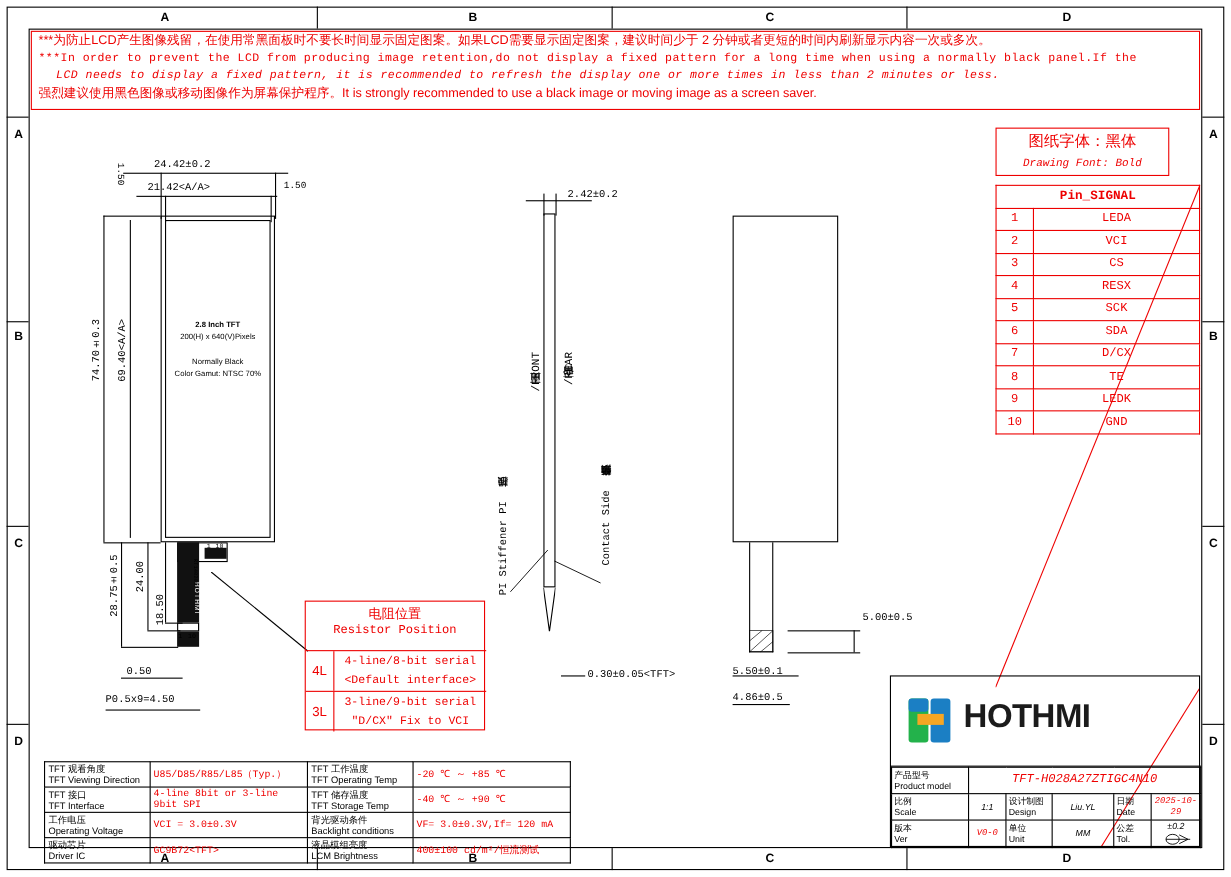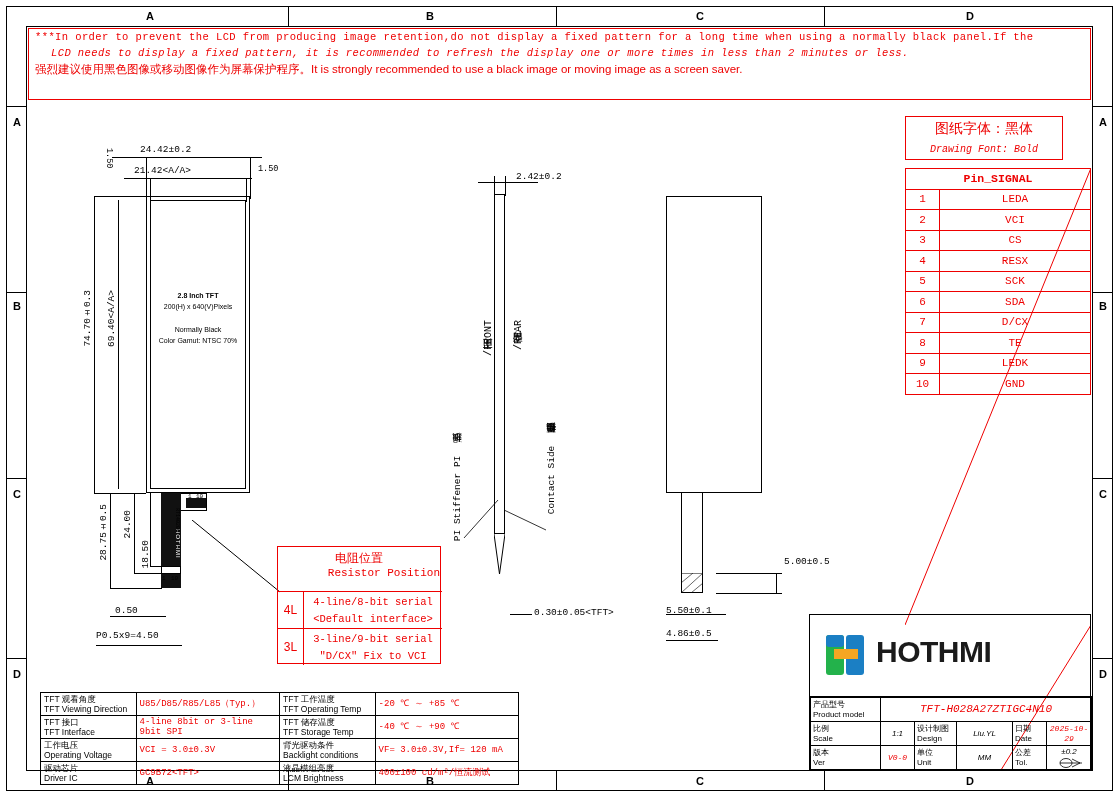--- a/index.html
+++ b/index.html
@@ -47,21 +47,21 @@
   .fpc-logo { position:absolute; left:161px; top:500px; width:20px; height:88px; color:#fff; font-size:6px; writing-mode:vertical-rl; text-align:center; letter-spacing:1px;}
   .fpc-pads { position:absolute; left:161px; top:566px; width:20px; height:8px; background:#fff; border:1px solid #000;}
 
   .dimline { position:absolute; background:#000; }
   .dimtxt { position:absolute; font-size:9.5px; color:#000; font-family:"Liberation Mono", monospace; white-space:nowrap; }
   .dimtxt.v { writing-mode:vertical-rl; transform:rotate(180deg); }
 
   
   .res-box { position:absolute; left:277px; top:546px; width:164px; height:118px; border:1px solid #e00; }
   .res-box .ttl { color:#e00; text-align:center; font-size:12px; padding-top:3px;}
-  .res-box .ttl2 { color:#e00; text-align:right; font-size:11px; font-family:"Liberation Mono", monospace; padding-bottom:2px;}
+  .res-box .ttl2 { color:#e00; text-align:center; font-size:11px; font-family:"Liberation Mono", monospace; padding-bottom:2px;}
   .res-row { position:absolute; left:0; width:164px; border-top:1px solid #e00; height:37px; }
   .res-row .tag { position:absolute; left:0; top:0; width:26px; height:100%; border-right:1px solid #e00; color:#e00; font-size:12px; text-align:center; line-height:37px;}
   .res-row .txt { position:absolute; left:26px; top:0; width:138px; color:#e00; font-size:10.5px; font-family:"Liberation Mono", monospace; text-align:center; line-height:17px; padding-top:2px;}
 
   
   .side-body { position:absolute; left:494px; top:194px; width:11px; height:340px; border:1px solid #000; }
   .side-tip { position:absolute; left:494px; top:534px; width:11px; height:40px; }
 
   
   .rear-body { position:absolute; left:666px; top:196px; width:96px; height:297px; border:1.3px solid #000; }
@@ -122,20 +122,21 @@
   <div class="tick" style="left:1093px;top:478px;width:20px;height:1px;"></div>
   <div class="tick" style="left:1093px;top:658px;width:20px;height:1px;"></div>
   <div class="tick" style="left:288px;top:6px;width:1px;height:20px;"></div>
   <div class="tick" style="left:556px;top:6px;width:1px;height:20px;"></div>
   <div class="tick" style="left:824px;top:6px;width:1px;height:20px;"></div>
   <div class="tick" style="left:288px;top:771px;width:1px;height:20px;"></div>
   <div class="tick" style="left:556px;top:771px;width:1px;height:20px;"></div>
   <div class="tick" style="left:824px;top:771px;width:1px;height:20px;"></div>
 
   <div class="warn-box">
+    <div>***为防止LCD产生图像残留，在使用常黑面板时不要长时间显示固定图案。如果LCD需要显示固定图案，建议时间少于 2 分钟或者更短的时间内刷新显示内容一次或多次。</div>
     <div class="mono">***In order to prevent the LCD from producing image retention,do not display a fixed pattern for a long time when using a normally black panel.If the</div>
     <div class="mono" style="padding-left:22px;font-style:italic;">LCD needs to display a fixed pattern, it is recommended to refresh the display one or more times in less than 2 minutes or less.</div>
     <div>强烈建议使用黑色图像或移动图像作为屏幕保护程序。It is strongly recommended to use a black image or moving image as a screen saver.</div>
   </div>
 
   <div class="dfont">
     <div>图纸字体：黑体</div>
     <div class="l2">Drawing Font: Bold</div>
   </div>
 

